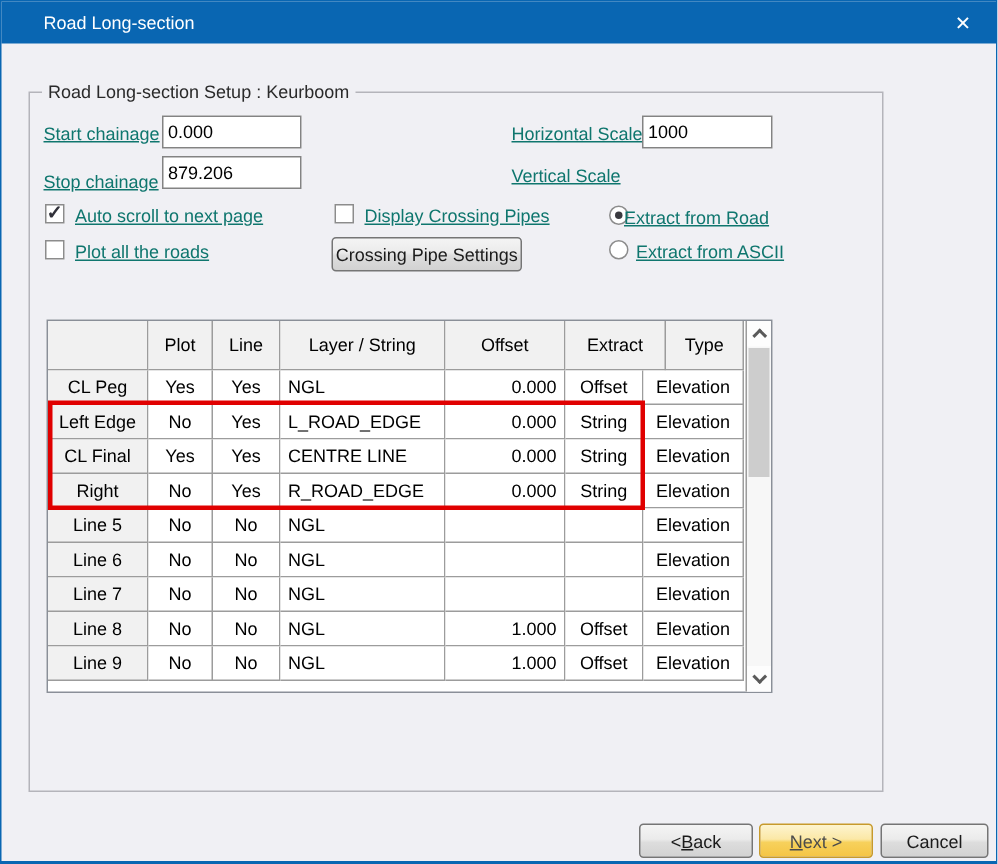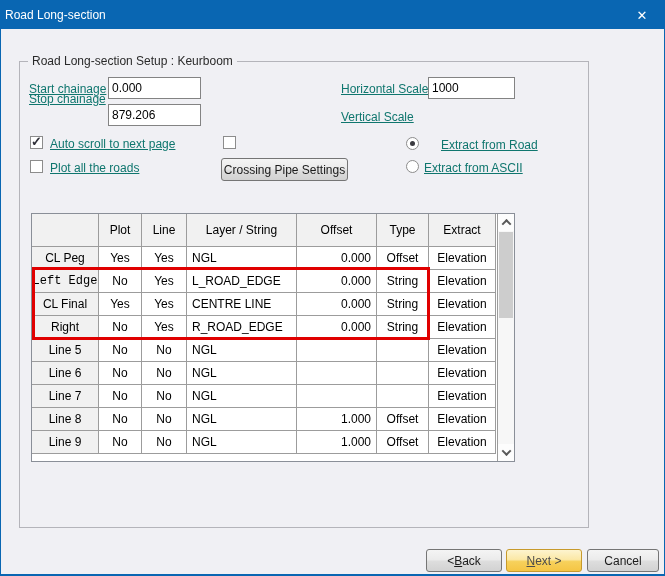--- a/index.html
+++ b/index.html
@@ -12,21 +12,21 @@
     border:1px solid var(--titlebar, #0966B2);
     border-bottom-width:2px;
   }
 
   
   .titlebar {
     position:absolute; left:0; top:0; right:0; height:28px;
     background: var(--titlebar, #0966B2);
     display:flex; align-items:center;
   }
-  .titlebar .title { color:#fff; font-size:12px; padding-left:4px; }
+  .titlebar .title { color:#fff; font-size:12px; padding-left:28px; }
   .close-btn {
     position:absolute; right:2px; top:0; width:40px; height:28px;
     display:flex; align-items:center; justify-content:center;
     color:#fff; font-size:13px; cursor:default;
   }
 
   
   .groupbox {
     position:absolute; left:18px; top:60px; width:570px; height:467px;
     border:1px solid #B4B4BA;
@@ -139,74 +139,75 @@
     </div>
   </div>
 
   <div class="groupbox">
     <span class="gb-label">Road Long-section Setup : Keurboom</span>
   </div>
 
   <div class="lbl" style="left:28px; top:81px;">Start chainage</div>
   <input class="textbox" style="left: 107px; top: 76px; width: 93px;" value="0.000">
 
-  <div class="lbl" style="left:28px; top:91px;">Stop chainage</div>
+  <div class="lbl" style="left:28px; top:113px;">Stop chainage</div>
   <input class="textbox" style="left: 107px; top: 103px; width: 93px;" value="879.206">
 
   <div class="lbl" style="left:340px; top:81px;">Horizontal Scale</div>
   <input class="textbox" style="left: 427px; top: 76px; width: 87px;" value="1000">
 
   <div class="lbl" style="left:340px; top:109px;">Vertical Scale</div>
 
   <div class="checkbox on" style="left:29px; top:135px;">
     <span class="mark">✓</span>
   </div>
   <div class="lbl" style="left:49px; top:136px;">Auto scroll to next page</div>
 
   <div class="checkbox" style="left:29px; top:159px;">
     
   </div>
   <div class="lbl" style="left:49px; top:160px;">Plot all the roads</div>
 
   <div class="checkbox" style="left:222px; top:135px;">
     
   </div>
+  <div class="lbl" style="left:242px; top:136px;">Display Crossing Pipes</div>
 
   <div class="btn" style="left:220px; top:157px; width:127px;">
     <span>Crossing Pipe Settings</span>
   </div>
 
   <div class="radio on" style="left:405px; top:136px;"></div>
-  <div class="lbl" style="left:440px; top:137px;">Extract from Road</div>
+  <div class="lbl" style="left:415px; top:137px;">Extract from Road</div>
 
   <div class="radio" style="left:405px; top:159px;"></div>
   <div class="lbl" style="left:423px; top:160px;">Extract from ASCII</div>
 
   <div class="tablewrap">
     <div class="grid" id="grid">
         <div class="grow ghead">
           <div class="gcell" style="width: 67px;"></div>
           <div class="gcell" style="width: 43px;">Plot</div>
           <div class="gcell" style="width: 45px;">Line</div>
           <div class="gcell" style="width: 110px;">Layer / String</div>
           <div class="gcell" style="width: 80px;">Offset</div>
+          <div class="gcell" style="width: 67px;">Extract</div>
           <div class="gcell" style="width: 52px;">Type</div>
-          <div class="gcell" style="width: 67px;">Extract</div>
         </div>
         <div class="grow">
           <div class="gcell rowhdr" style="width: 67px; text-align: center;">CL Peg</div>
           <div class="gcell" style="width: 43px; text-align: center;">Yes</div>
           <div class="gcell" style="width: 45px; text-align: center;">Yes</div>
           <div class="gcell" style="width: 110px; text-align: left; padding: 0px 5px;">NGL</div>
           <div class="gcell" style="width: 80px; text-align: right; padding: 0px 5px;">0.000</div>
           <div class="gcell" style="width: 52px; text-align: center;">Offset</div>
           <div class="gcell" style="width: 67px; text-align: center;">Elevation</div>
         </div>
         <div class="grow">
-          <div class="gcell rowhdr" style="width: 67px; text-align: center; font-family: Liberation Mono, monospace;">Left Edge</div>
+          <div class="gcell rowhdr" style="width: 67px; text-align: center;">Left Edge</div>
           <div class="gcell" style="width: 43px; text-align: center;">No</div>
           <div class="gcell" style="width: 45px; text-align: center;">Yes</div>
           <div class="gcell" style="width: 110px; text-align: left; padding: 0px 5px;">L_ROAD_EDGE</div>
           <div class="gcell" style="width: 80px; text-align: right; padding: 0px 5px;">0.000</div>
           <div class="gcell" style="width: 52px; text-align: center;">String</div>
           <div class="gcell" style="width: 67px; text-align: center;">Elevation</div>
         </div>
         <div class="grow">
           <div class="gcell rowhdr" style="width: 67px; text-align: center;">CL Final</div>
           <div class="gcell" style="width: 43px; text-align: center;">Yes</div>

